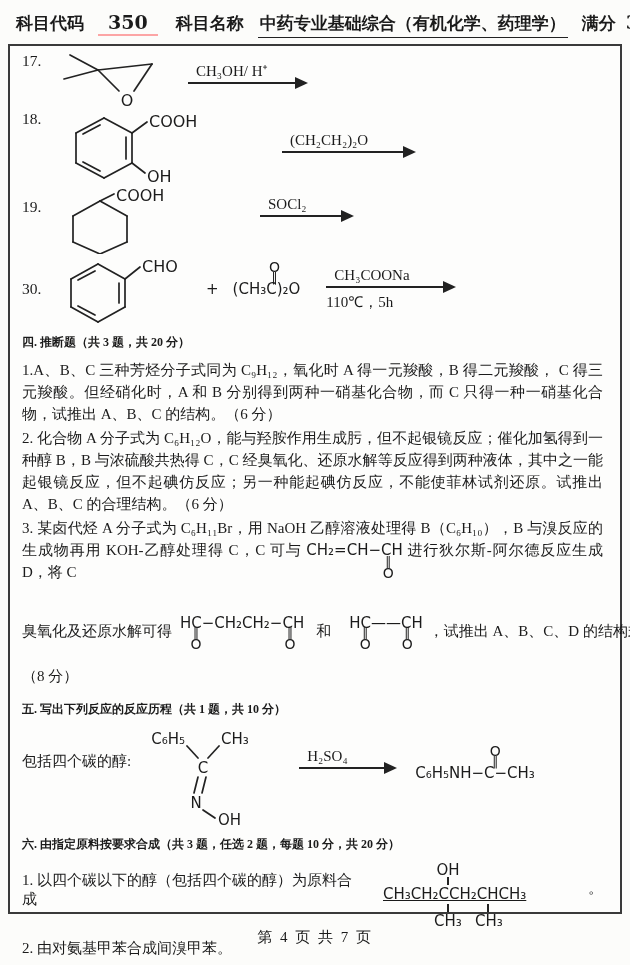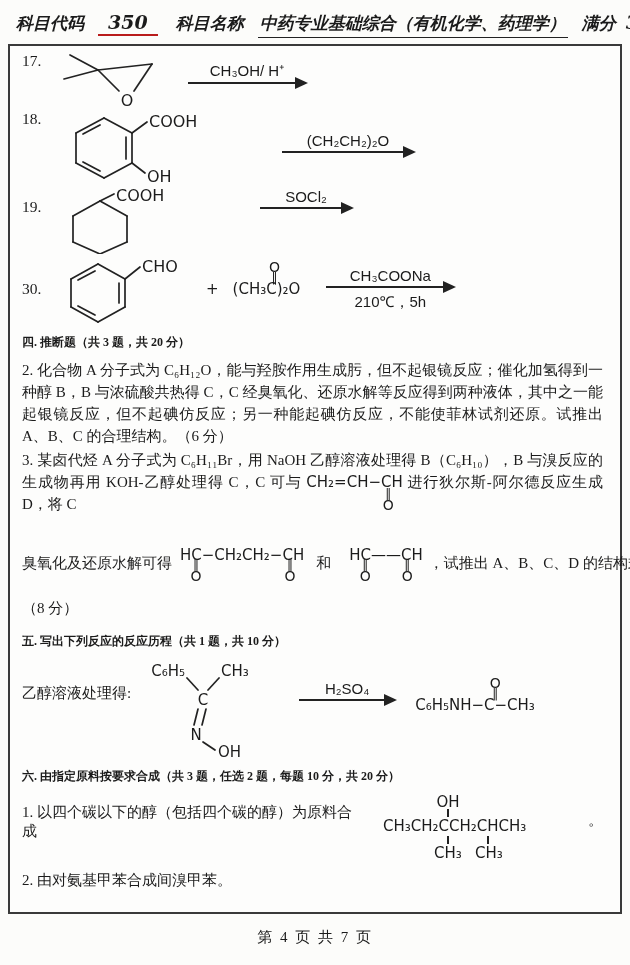--- a/index.html
+++ b/index.html
@@ -9,26 +9,26 @@
     font-family:"Liberation Serif","DejaVu Serif",serif;
     font-size:15px;
     overflow:hidden;
   }
   .page{position:relative;width:630px;height:965px;}
 
   
   .header{
     display:flex;align-items:baseline;
     padding:11px 10px 4px 16px;
-    font-size:17px;font-weight:bold;white-space:nowrap;font-style:italic;
+    font-size:17px;font-weight:bold;white-space:nowrap;
   }
   .header .lab{margin-right:14px;}
   .header .code{
     font-family:"DejaVu Serif",serif;font-size:19px;
-    border-bottom:2px solid #b91c1c;padding:0 10px 1px;margin-right:18px;
+    border-bottom:2px solid #fca5a5;padding:0 10px 1px;margin-right:18px;
   }
   .header .subj{
     border-bottom:1.6px solid #222;padding:0 2px 2px;margin-right:14px;text-align:center;
   }
   .header .total{font-family:"DejaVu Serif",serif;font-size:19px;margin-left:6px;}
 
   
   .main-box{
     margin:2px 8px 0 8px;
     border:2px solid #3a3a3a;
@@ -39,22 +39,22 @@
 
   .f{font-family:"DejaVu Sans","Liberation Sans",sans-serif;}
 
   
   .rxn{display:flex;align-items:flex-start;}
   .qnum{width:30px;flex:none;font-size:15.5px;}
   svg text{font-family:"DejaVu Sans","Liberation Sans",sans-serif;font-size:16px;fill:#1b1b1b;}
   svg line{stroke:#222;stroke-width:1.7;stroke-linecap:round;}
 
   
-  .arrow{display:inline-flex;flex-direction:column;align-items:center;
-         font-family:Liberation Sans, sans-serif;font-size:15px;}
+  .arrow{display:inline-flex;flex-direction:column;
+         font-family:Liberation Serif, serif;font-size:15px;}
   .arrow .lbl{padding:0 8px;margin-bottom:2px;white-space:nowrap;}
   .arrow .shaft{position:relative;height:2px;background:#222;align-self:stretch;}
   .arrow .shaft::after{
     content:"";position:absolute;right:-2px;top:-5px;
     border-left:13px solid #222;border-top:6px solid transparent;border-bottom:6px solid transparent;
   }
   .arrow .lbl2{margin-top:3px;white-space:nowrap;}
 
   
   .astk,.bstk{position:relative;display:inline-block;
@@ -72,21 +72,21 @@
   .inline-row{display:flex;align-items:center;white-space:nowrap;}
 
   
   .beck-row{display:flex;align-items:flex-start;margin-top:4px;height:100px;}
 
   
   .alc{position:relative;width:165px;height:70px;flex:none;
        font-family:"DejaVu Sans","Liberation Sans",sans-serif;font-size:15px;}
   .alc .pos{position:absolute;transform:translateX(-50%);white-space:nowrap;}
   .alc .vbar{position:absolute;width:1.6px;background:#222;}
-  .alc .chain{position:absolute;left:0;top:24px;}
+  .alc .chain{position:absolute;left:0;top:24px;text-decoration:underline;}
 
   .footer{ text-align:center;margin-top:14px;font-size:15px;letter-spacing:2px;}
 </style>
 </head>
 <body>
 
 <div class="page">
 
   <div class="header">
     <span class="lab">科目代码</span>
@@ -143,21 +143,21 @@
       <svg width="160" height="66" viewBox="0 0 160 66">
         <line x1="48" y1="13" x2="75" y2="28"></line>
         <line x1="75" y1="28" x2="75" y2="54"></line>
         <line x1="75" y1="54" x2="48" y2="66"></line>
         <line x1="48" y1="66" x2="21" y2="54"></line>
         <line x1="21" y1="54" x2="21" y2="28"></line>
         <line x1="21" y1="28" x2="48" y2="13"></line>
         <line x1="48" y1="13" x2="62" y2="6"></line>
         <text x="64" y="13">COOH</text>
       </svg>
-      <div class="arrow" style="margin-left:48px;margin-top:0;min-width:92px">
+      <div class="arrow" style="margin-left:48px;margin-top:8px;min-width:92px">
         <span class="lbl">SOCl₂</span>
         <span class="shaft"></span>
       </div>
     </div>
 
     <div class="rxn" style="height:70px;align-items:center">
       <span class="qnum" style="align-self:center">30.</span>
       <svg width="140" height="70" viewBox="0 0 140 70">
         <line x1="46" y1="10" x2="73" y2="25"></line>
         <line x1="73" y1="25" x2="73" y2="53"></line>
@@ -175,25 +175,26 @@
       <span class="astk">
         <span class="up" style="left:42px">
           <span>O</span>
           <span class="dbond">‖</span>
         </span>
         <span>(CH₃C)₂O</span>
       </span>
       <div class="arrow" style="margin-left:26px;min-width:128px">
         <span class="lbl">CH₃COONa</span>
         <span class="shaft"></span>
-        <span class="lbl2">210℃，5h</span>
+        <span class="lbl2">110℃，5h</span>
       </div>
     </div>
 
     <div class="sec-title">四. 推断题（共 3 题，共 20 分）</div>
+    <p class="para" style="margin-bottom:2px">1.A、B、C 三种芳烃分子式同为 C₉H₁₂，氧化时 A 得一元羧酸，B 得二元羧酸， C 得三元羧酸。但经硝化时，A 和 B 分别得到两种一硝基化合物，而 C 只得一种一硝基化合物，试推出 A、B、C 的结构。（6 分）</p>
     <p class="para" style="margin-bottom:2px">2. 化合物 A 分子式为 C₆H₁₂O，能与羟胺作用生成肟，但不起银镜反应；催化加氢得到一种醇 B，B 与浓硫酸共热得 C，C 经臭氧化、还原水解等反应得到两种液体，其中之一能起银镜反应，但不起碘仿反应；另一种能起碘仿反应，不能使菲林试剂还原。试推出 A、B、C 的合理结构。（6 分）</p>
     <p class="para" style="margin-bottom:26px"><span>3. 某卤代烃 A 分子式为 C₆H₁₁Br，用 NaOH 乙醇溶液处理得 B（C₆H₁₀），B 与溴反应的生成物再用 KOH-乙醇处理得 C，C 可与 </span><span class="bstk"><span>CH₂=CH−CH</span><span class="dn" style="left:82px">
             <span class="dbond">‖</span>
             <span>O</span>
           </span></span><span> 进行狄尔斯-阿尔德反应生成 D，将 C</span></p>
 
     <div class="inline-row" style="height:44px">
       <span>臭氧化及还原水解可得</span>
       <span class="bstk" style="margin:-16px 2px 0 8px">
         <span>HC−CH₂CH₂−CH</span>
@@ -217,21 +218,21 @@
             <span class="dbond">‖</span>
             <span>O</span>
           </span>
       </span>
       <span>，试推出 A、B、C、D 的结构式。</span>
     </div>
     <p class="para" style="margin-top:12px">（8 分）</p>
 
     <div class="sec-title" style="margin-top:14px">五. 写出下列反应的反应历程（共 1 题，共 10 分）</div>
     <div class="beck-row">
-      <span style="margin-top:26px">乙醇溶液处理得:</span>
+      <span style="margin-top:26px">包括四个碳的醇:</span>
       <svg width="140" height="100" viewBox="0 0 140 100" style="margin-left:6px">
         <text x="48" y="18" text-anchor="end" style="font-size:15px">C₆H₅</text>
         <text x="84" y="18" style="font-size:15px">CH₃</text>
         <line x1="50" y1="20" x2="61" y2="32"></line>
         <line x1="82" y1="20" x2="71" y2="32"></line>
         <text x="66" y="47" text-anchor="middle" style="font-size:15px">C</text>
         <line x1="61" y1="51" x2="57" y2="67"></line>
         <line x1="69" y1="51" x2="65" y2="67"></line>
         <text x="59" y="82" text-anchor="middle" style="font-size:15px">N</text>
         <line x1="66" y1="84" x2="78" y2="92"></line>

